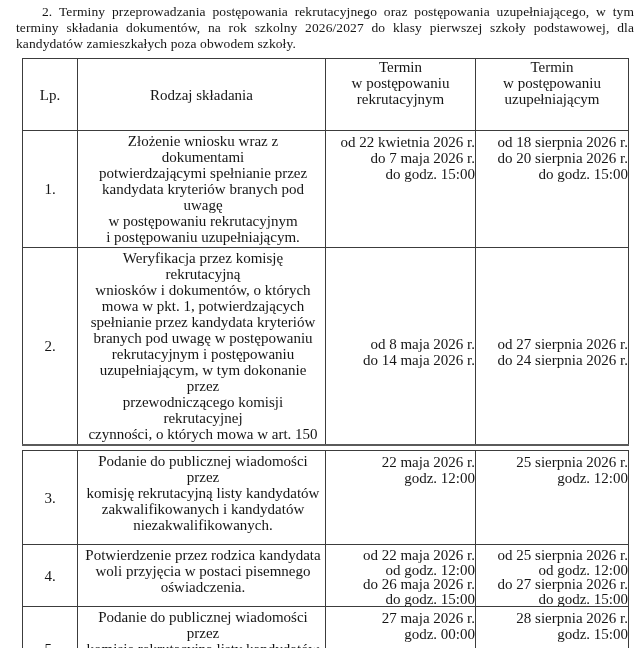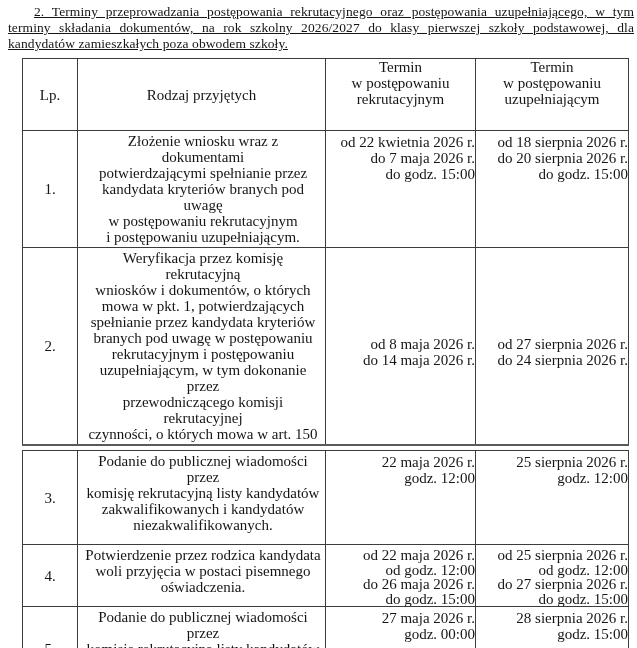--- a/index.html
+++ b/index.html
@@ -8,27 +8,26 @@
     background: #ffffff;
   }
   body {
     width: 637px;
     height: 648px;
     overflow: hidden;
     font-family: "Liberation Serif", serif;
     color: #151515;
   }
   .intro {
-    margin: 4px 3px 0 8px;
+    margin: 4px 3px 0 16px;
     font-size: 13.5px;
     line-height: 16px;
     text-align: justify;
     text-indent: 26px;
     letter-spacing: 0.1px;
-    text-decoration: underline;
   }
   table.sched {
     border-collapse: collapse;
     table-layout: fixed;
     margin-left: 22px;
     width: 606px;
   }
   table.part1 { margin-top: 6px; border-bottom: 2px solid #5a5a5a; }
   table.part2 { margin-top: 4px; border-bottom: 3px solid #848484; }
   .sched th, .sched td {
@@ -82,21 +81,21 @@
 <table class="sched part1">
   <colgroup>
     <col class="col-lp">
       <col class="col-act">
       <col class="col-rek">
       <col class="col-uzu">
   </colgroup>
   <tbody>
       <tr class="rh-head">
     <th class="hdr-mid">Lp.</th>
-    <th class="hdr-mid">Rodzaj przyjętych</th>
+    <th class="hdr-mid">Rodzaj składania</th>
     <th class="hdr-term">Termin
 w postępowaniu
 rekrutacyjnym</th>
     <th class="hdr-term">Termin
 w postępowaniu
 uzupełniającym</th>
   </tr>
   <tr class="rh-1">
     <td class="lp">1.</td>
     <td class="act">Złożenie wniosku wraz z dokumentami

